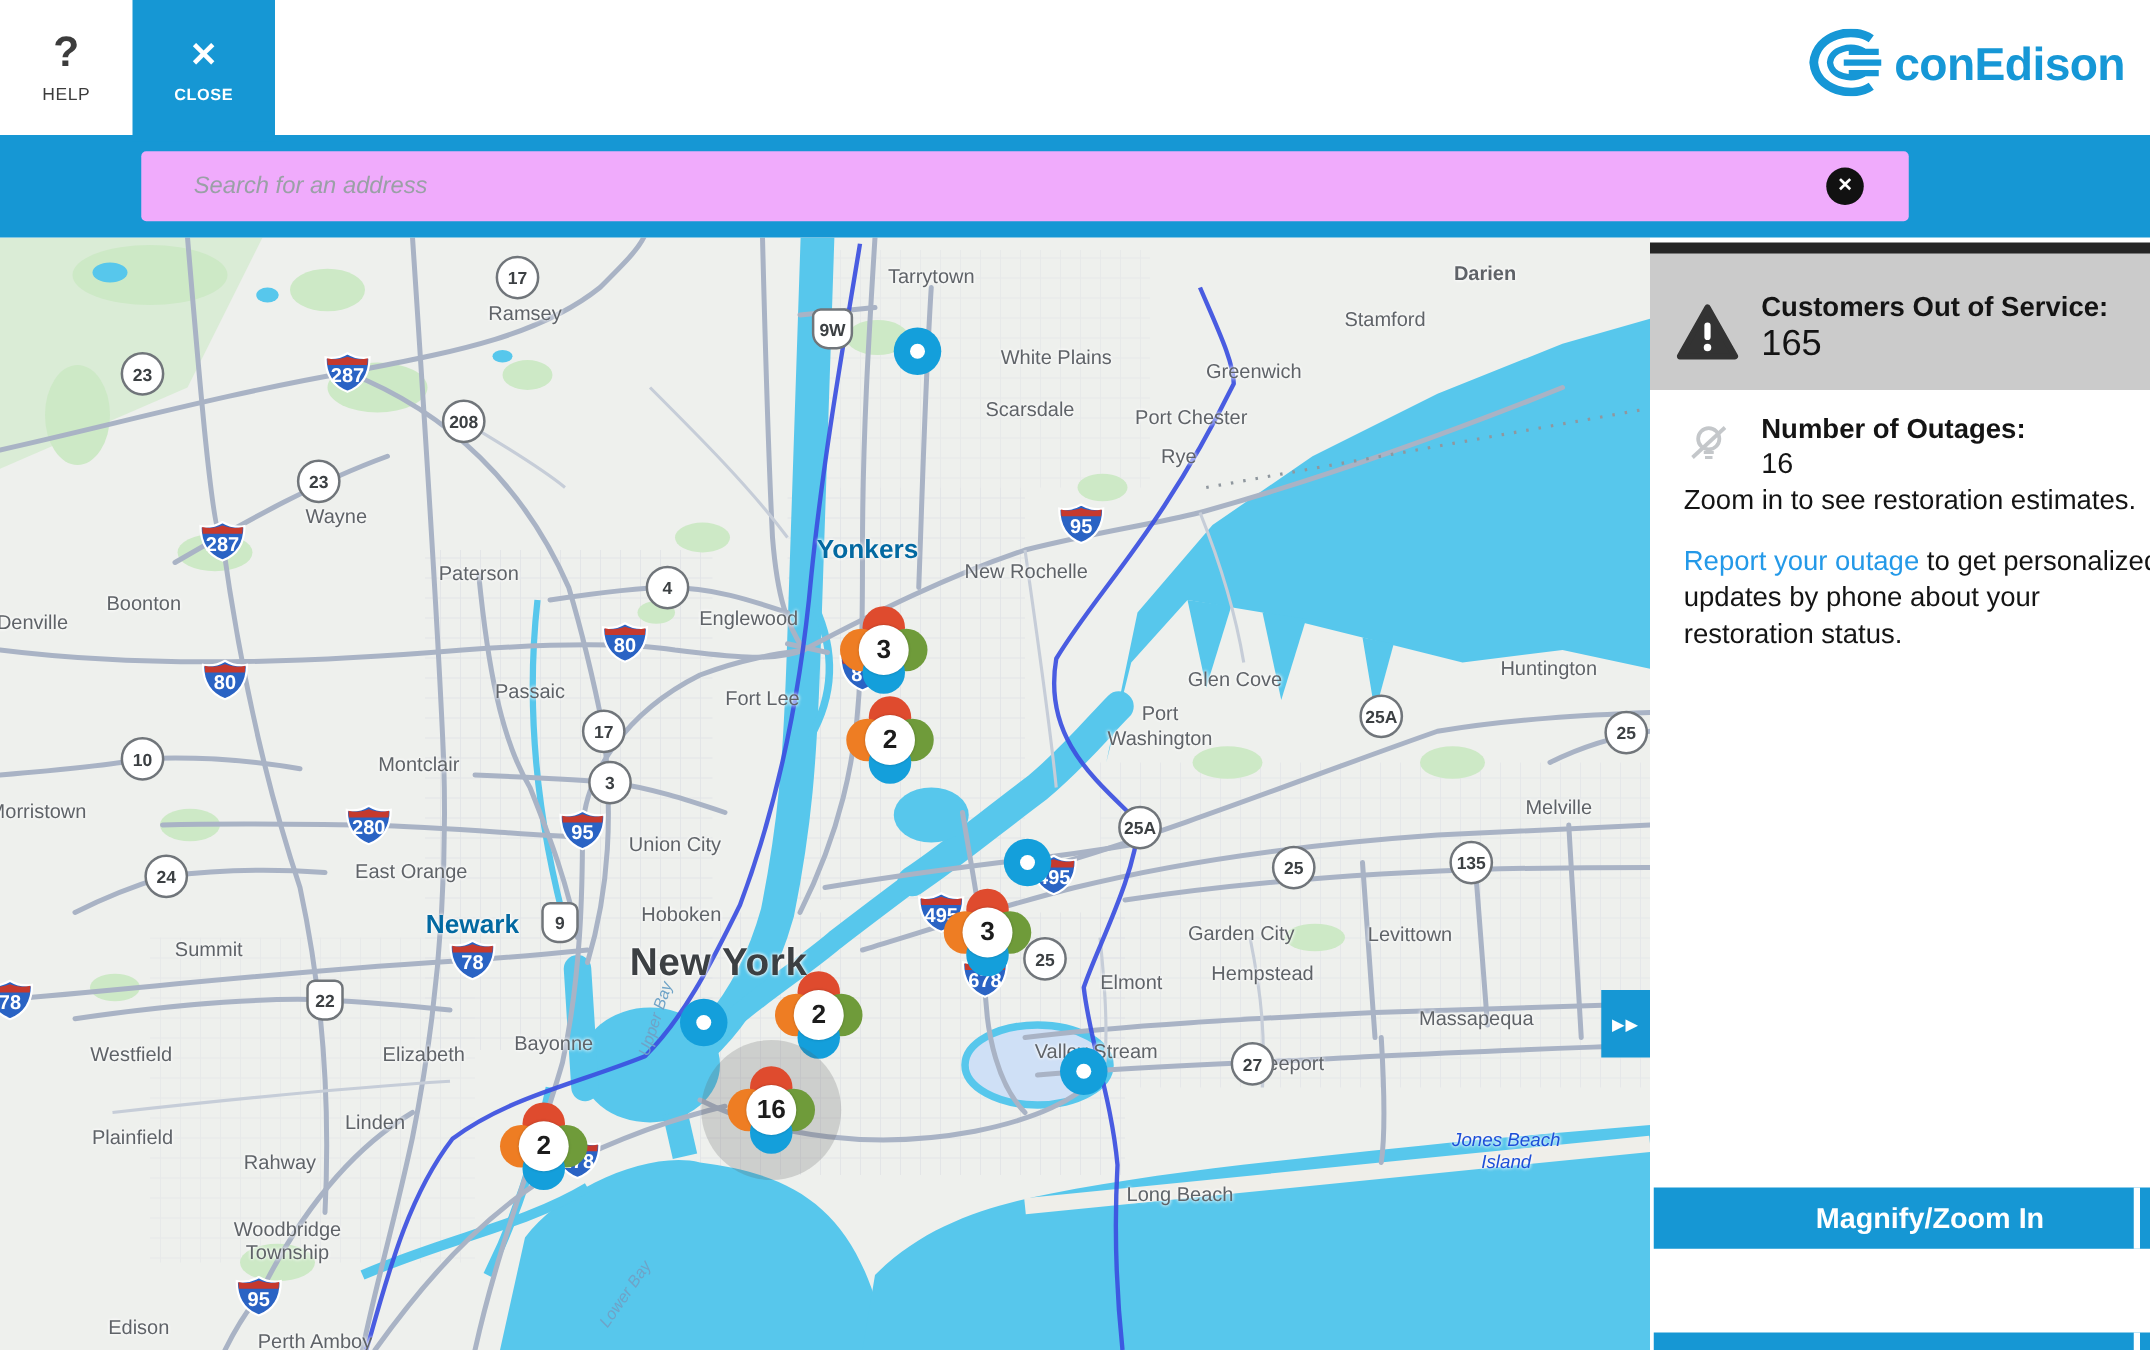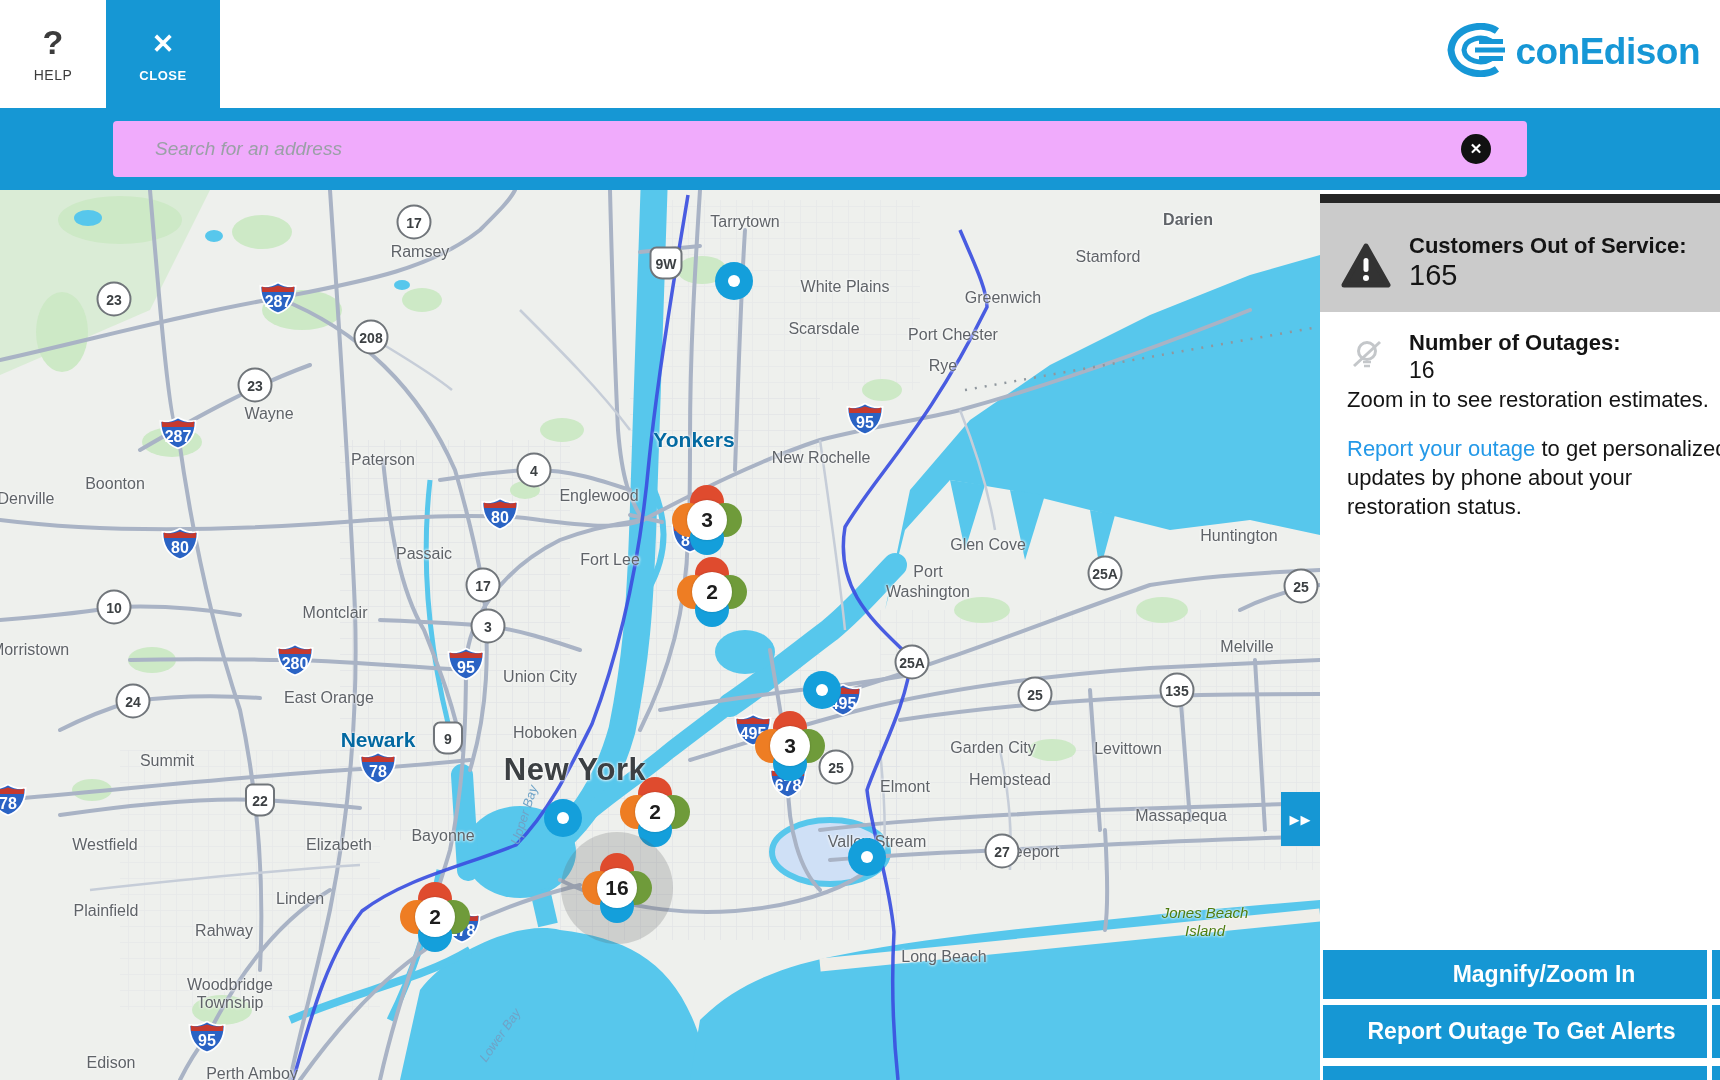--- a/index.html
+++ b/index.html
@@ -25,21 +25,21 @@
   .clear-btn { position:absolute; right:36px; top:13px; width:30px; height:30px; border-radius:50%; background:#111; border:none; color:#fff; font-size:15px; font-weight:bold; line-height:30px; text-align:center; cursor:pointer; padding:0; }
 
   
   .map { position:absolute; left:0; top:190px; width:1320px; height:890px; background:#eef0ed; overflow:hidden; }
   .map svg.geo { position:absolute; left:0; top:0; }
   #map-overlay { position:absolute; left:0; top:0; width:1320px; height:890px; }
   .mlabel { position:absolute; transform:translate(-50%,-50%); font-size:16px; color:#5f6368; white-space:nowrap; z-index:3; text-shadow:0 0 3px #fff,0 0 3px #fff; }
   .mlabel.city { font-size:21px; font-weight:bold; color:#0369a1; }
   .mlabel.metro { font-size:31px; font-weight:bold; color:#3c4043; letter-spacing:.5px; }
   .mlabel.water { font-size:13px; font-style:italic; color:#6fa3c7; text-shadow:none; }
-  .mlabel.island { font-size:15px; font-style:italic; color:#4d7c0f; }
+  .mlabel.island { font-size:15px; font-style:italic; color:#1d4ed8; }
   .shield { position:absolute; transform:translate(-50%,-50%); z-index:4; }
   .shield-c { width:35px; height:35px; border-radius:50%; background:#fff; border:2.5px solid #70757a; color:#3c4043; font-size:14px; font-weight:bold; display:flex; align-items:center; justify-content:center; }
   .shield-us { min-width:30px; height:33px; padding:0 4px; background:#fff; border:2.5px solid #70757a; border-radius:7px 7px 13px 13px; color:#3c4043; font-size:14px; font-weight:bold; display:flex; align-items:center; justify-content:center; }
   .shield-i { width:44px; height:33px; }
   .shield-i .num { position:absolute; left:0; right:0; top:11px; text-align:center; color:#fff; font-size:16px; font-weight:bold; }
 
   .marker { position:absolute; transform:translate(-50%,-50%); z-index:10; cursor:pointer; }
   .halo { position:absolute; left:50%; top:50%; width:112px; height:112px; border-radius:50%; background:rgba(90,90,90,.22); transform:translate(-50%,-50%); }
   .cluster { width:70px; height:70px; position:relative; }
   .petal { position:absolute; width:34px; height:34px; border-radius:50%; }
@@ -462,17 +462,16 @@
       </svg>
     </span>
     <div class="out-title">Number of Outages:</div>
     <div class="out-value">16</div>
 
     <p class="zoom-note">Zoom in to see restoration estimates.</p>
 
     <p class="report-note"><a>Report your outage</a><span> to get personalized</span><br><span>updates by phone about your</span><br><span>restoration status.</span></p>
 
     <button class="sb-btn b1">Magnify/Zoom In</button>
-    <button class="sb-btn b2">Report Outage To Get Alerts</button>
     <button class="sb-btn b3"></button>
   </aside>
 
 </div>
 
 </body></html>

